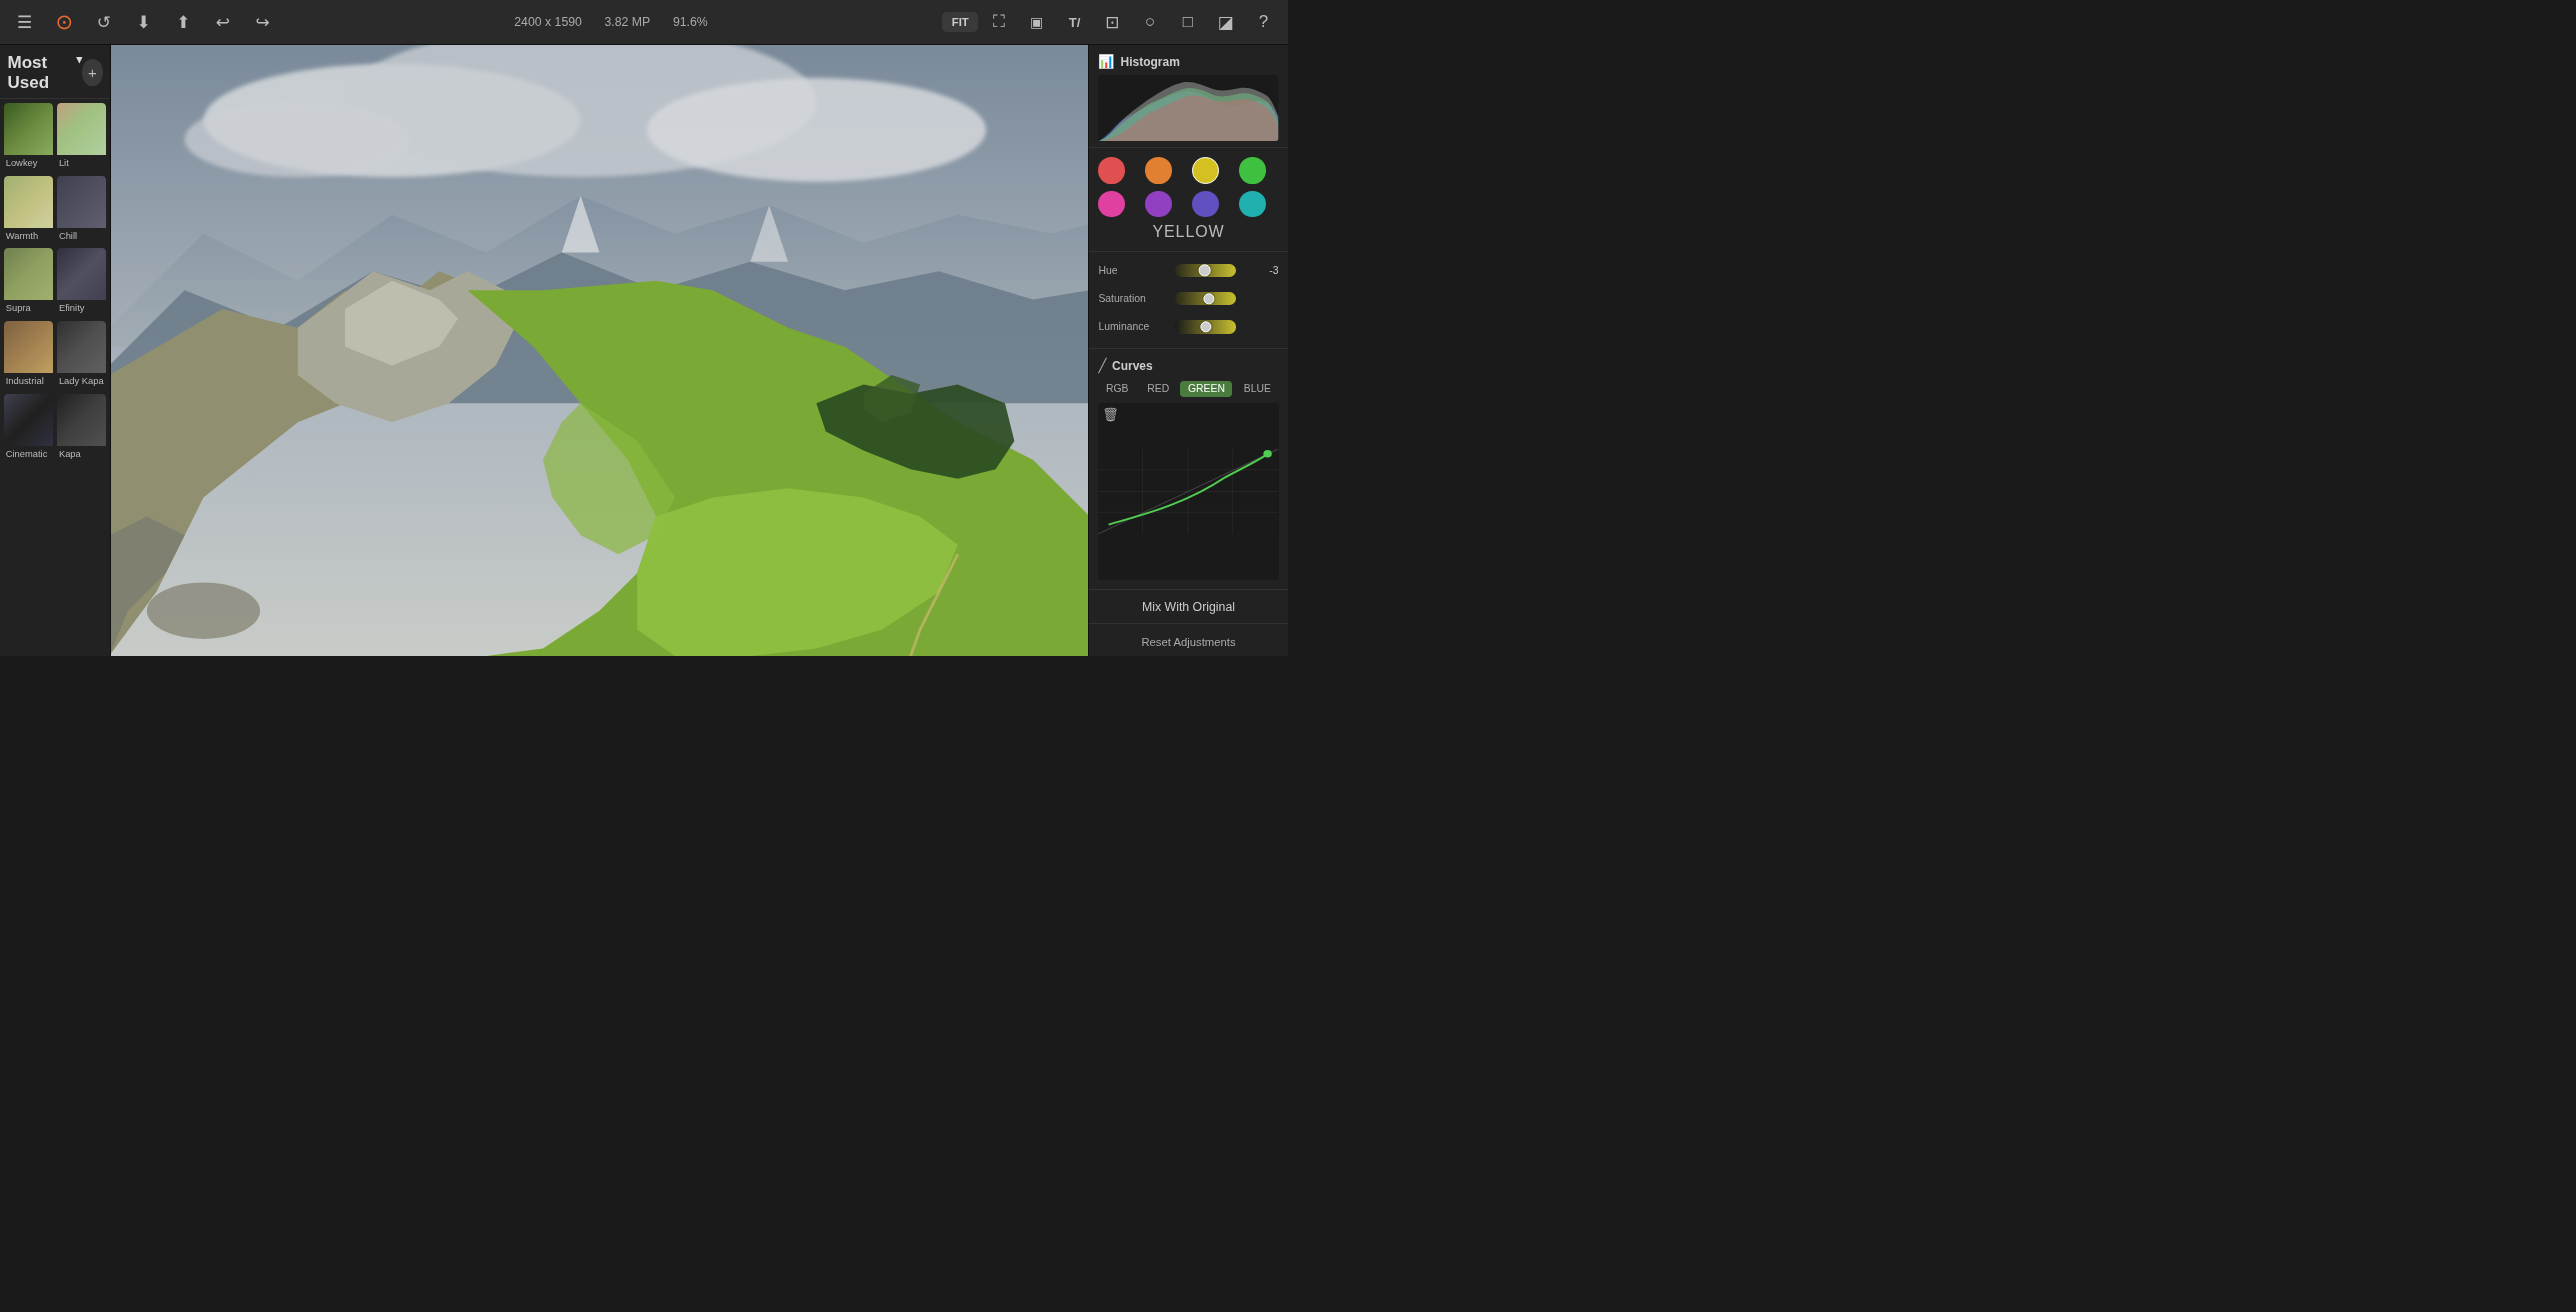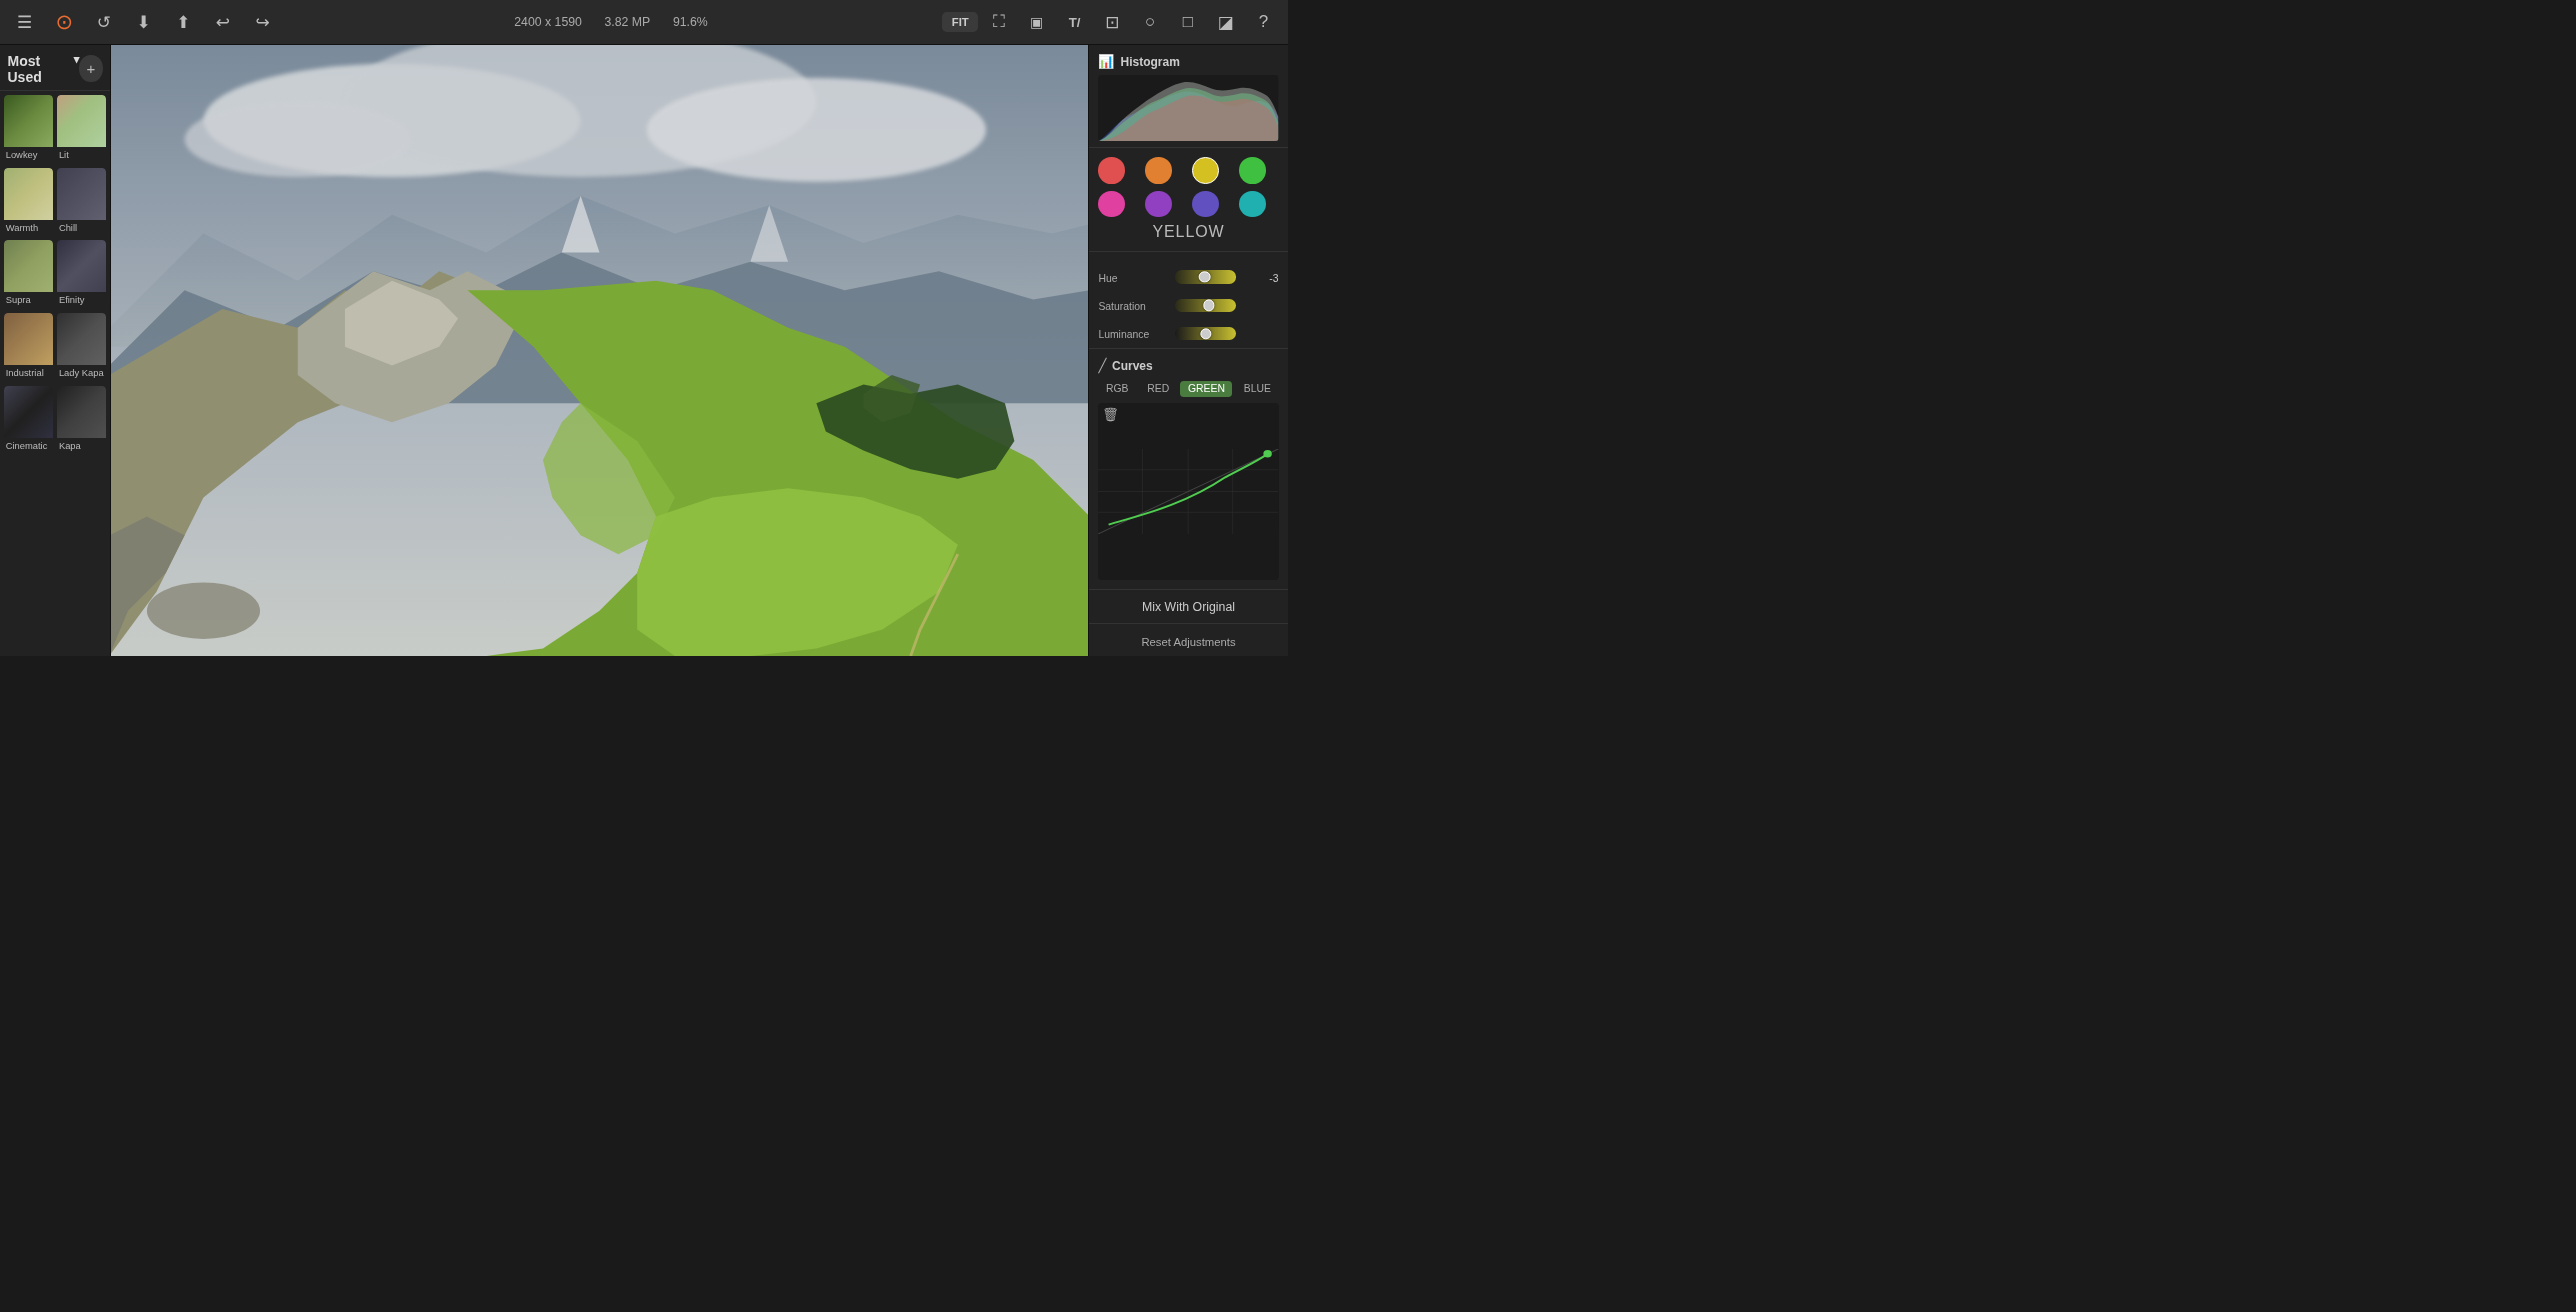--- a/index.html
+++ b/index.html
@@ -75,21 +75,21 @@
     }
     .left-panel-header {
       display: flex;
       align-items: center;
       justify-content: space-between;
       padding: 7.5px 7.5px 5.7px 7.5px;
       border-bottom: 0.9px solid #333;
     }
     .category-selector {
       display: flex; align-items: flex-start; gap: 3.8px;
-      font-size: 14px; font-weight: 600; color: #ddd;
+      font-size: 17px; font-weight: 600; color: #ddd;
       cursor: pointer;
     }
     .add-preset-btn {
       width: 26.4px; height: 26.4px;
       border-radius: 50%;
       background: #3a3a3a;
       border: none;
       color: #bbb;
       font-size: 15px;
       display: flex; align-items: center; justify-content: center;
@@ -191,21 +191,21 @@
       letter-spacing: 0.9px;
     }
 
     
     .hsl-section {
       padding: 5.7px 9.4px;
       border-bottom: 0.9px solid #333;
     }
     .hsl-row {
       display: flex;
-      align-items: flex-end;
+      align-items: center;
       height: 26.4px;
       gap: 20px;
       margin-bottom: 1.9px;
     }
     .hsl-label {
       font-size: 10.4px;
       color: #aaa;
       width: 57px;
       flex-shrink: 0;
     }

